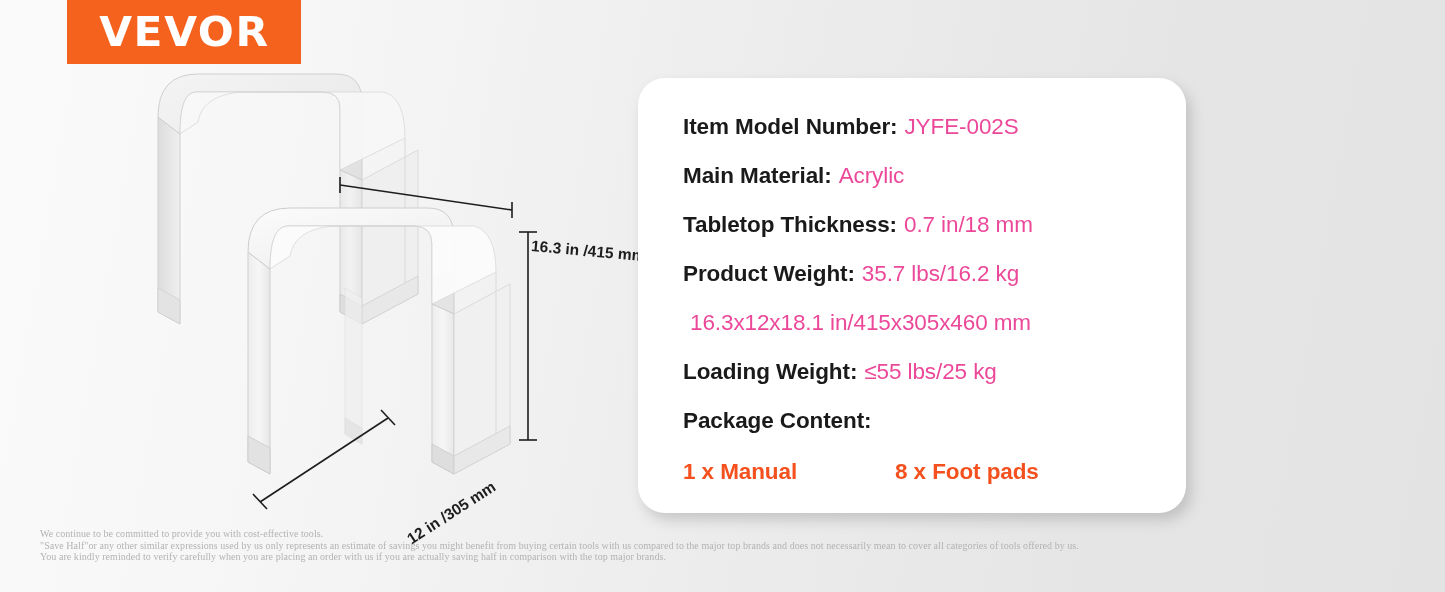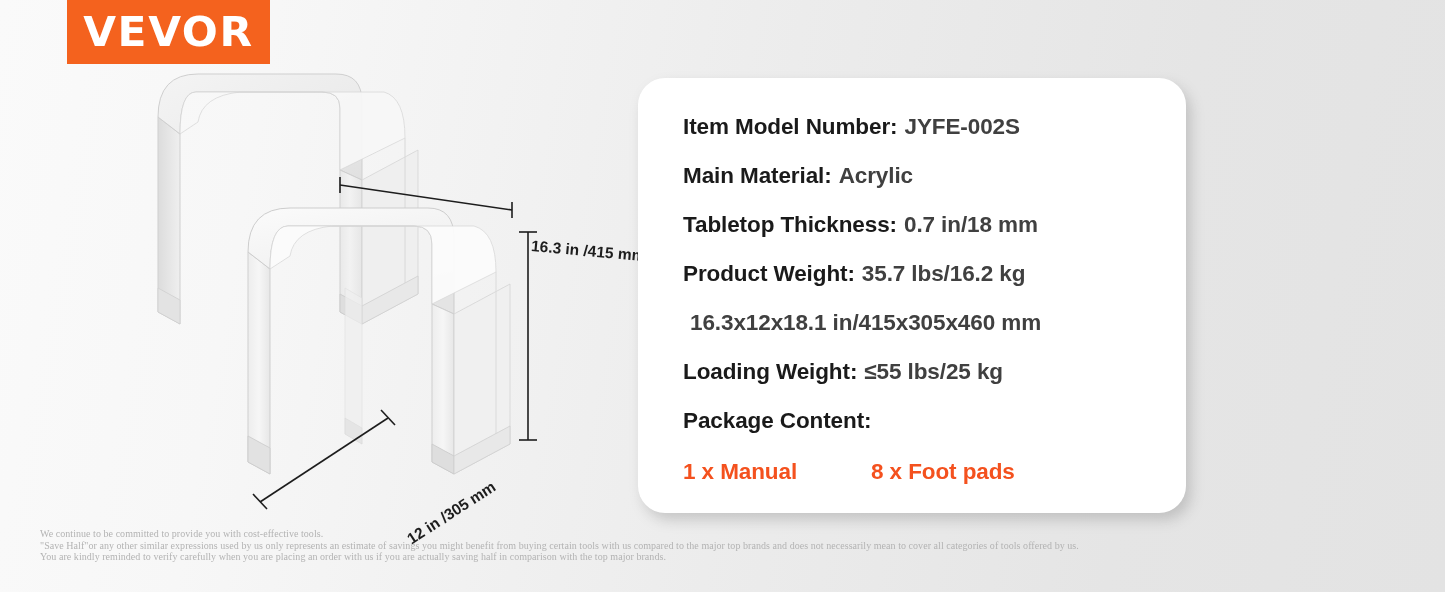--- a/index.html
+++ b/index.html
@@ -15,21 +15,21 @@
     background: linear-gradient(100deg, #fafafa 0%, #f7f7f7 18%, #ececec 52%, #e5e5e5 78%, #e3e3e3 100%);
     font-family: "Liberation Sans", sans-serif;
     -webkit-font-smoothing: antialiased;
   }
 
   
   #logo {
     position: absolute;
     left: 67px;
     top: 0px;
-    width: 203px;
+    width: 234px;
     height: 64px;
     background: #f4621e;
     display: flex;
     align-items: center;
     justify-content: center;
   }
   #logo-text {
     color: #ffffff;
     font-family: "DejaVu Sans", sans-serif;
     font-weight: bold;
@@ -100,34 +100,34 @@
     white-space: nowrap;
   }
   .spec-label {
     font-size: 22.5px;
     font-weight: bold;
     color: #1a1a1a;
     letter-spacing: -0.1px;
   }
   .spec-value {
     font-size: 22.5px;
-    font-weight: bold;
-    color: #404040;
+    font-weight: normal;
+    color: #ec4899;
     margin-left: 7px;
     letter-spacing: -0.1px;
   }
   .spec-row.package-items { padding-top: 2px; }
   .pkg-item {
     font-size: 22.5px;
     font-weight: bold;
     color: #f4511e;
     letter-spacing: -0.1px;
     text-align: center;
   }
-  #pkg-item-2 { margin-left: 74px; }
+  #pkg-item-2 { margin-left: 98px; }
 
   
   #disclaimer {
     position: absolute;
     left: 40px;
     top: 528px;
     width: 1290px;
   }
   .disclaimer-line {
     font-family: Liberation Serif, serif;

